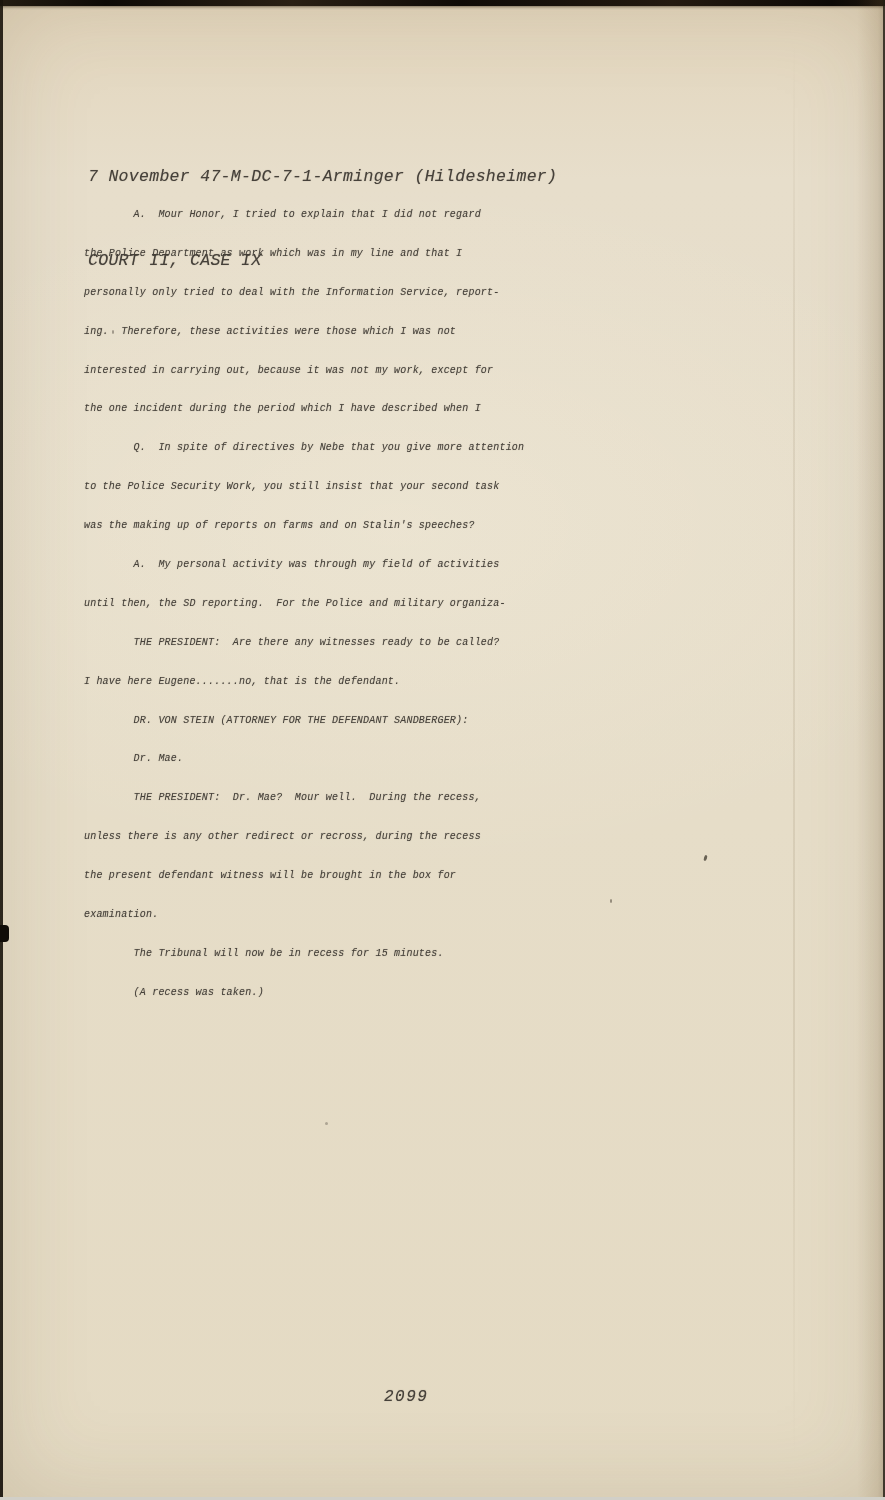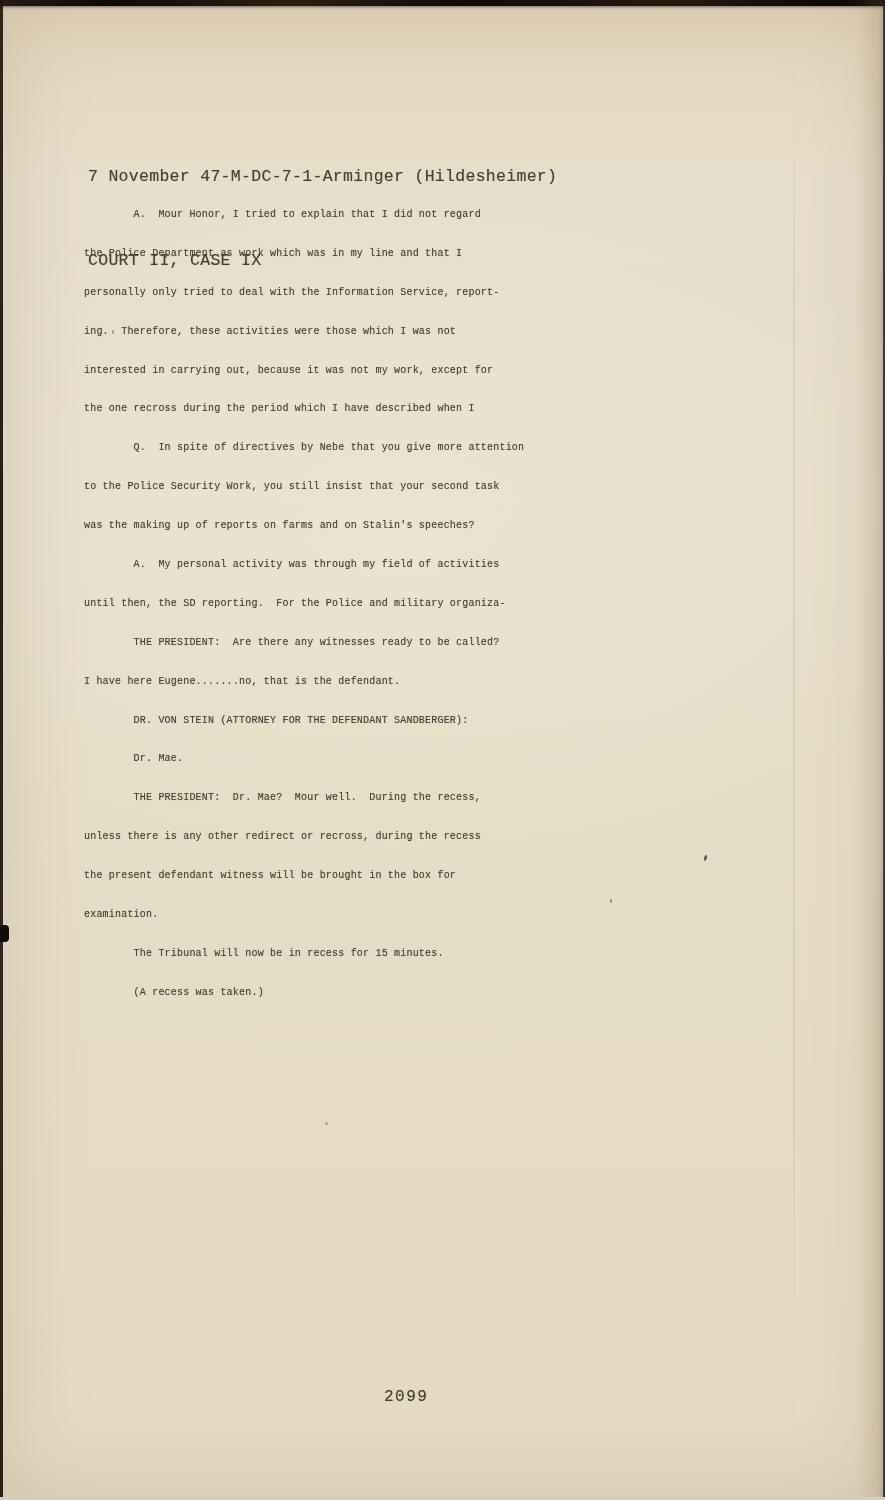--- a/index.html
+++ b/index.html
@@ -11,20 +11,21 @@
     position: relative;
     width: 885px;
     height: 1500px;
     overflow: hidden;
     background:
       radial-gradient(ellipse 900px 500px at 45% 35%, rgba(255, 252, 240, 0.20), rgba(0,0,0,0) 70%),
       linear-gradient(180deg, #e2d5bc 0%, #e7decb 12%, var(--paper, #e6ddc8) 55%, #e4dac3 100%);
     box-shadow: inset 0 0 90px rgba(110, 90, 55, 0.18);
     font-family: "Liberation Mono", "DejaVu Sans Mono", monospace;
     color: var(--ink, #46413a);
+    font-style: italic;
   }
   
   .edge-top {
     position: absolute; top: 0; left: 0; width: 100%; height: 6px;
     background: linear-gradient(90deg, #241c12, #0d0a06 12%, #2a2014 33%, #0f0b07 52%, #241a10 76%, #0c0906 94%, #1d150d);
     box-shadow: 0 1px 3px rgba(45, 32, 14, 0.55);
   }
   .edge-left {
     position: absolute; top: 0; left: 0; width: 3px; height: 100%;
     background: linear-gradient(180deg, #1a140c, #0e0b07 38%, #1c160d 70%, #120d08);
@@ -100,21 +101,21 @@
       <div class="line">        A.  Mour Honor, I tried to explain that I did not regard</div>
 
       <div class="line">the Police Department as work which was in my line and that I</div>
 
       <div class="line">personally only tried to deal with the Information Service, report-</div>
 
       <div class="line">ing.  Therefore, these activities were those which I was not</div>
 
       <div class="line">interested in carrying out, because it was not my work, except for</div>
 
-      <div class="line">the one recross during the period which I have described when I</div>
+      <div class="line">the one incident during the period which I have described when I</div>
 
 
       <div class="line">        Q.  In spite of directives by Nebe that you give more attention</div>
 
       <div class="line">to the Police Security Work, you still insist that your second task</div>
 
       <div class="line">was the making up of reports on farms and on Stalin's speeches?</div>
 
       <div class="line">        A.  My personal activity was through my field of activities</div>
 

